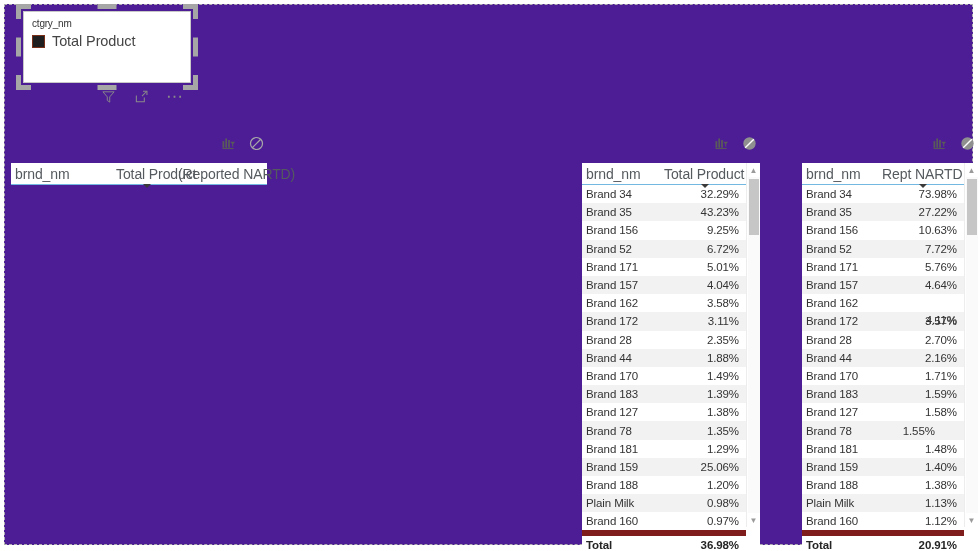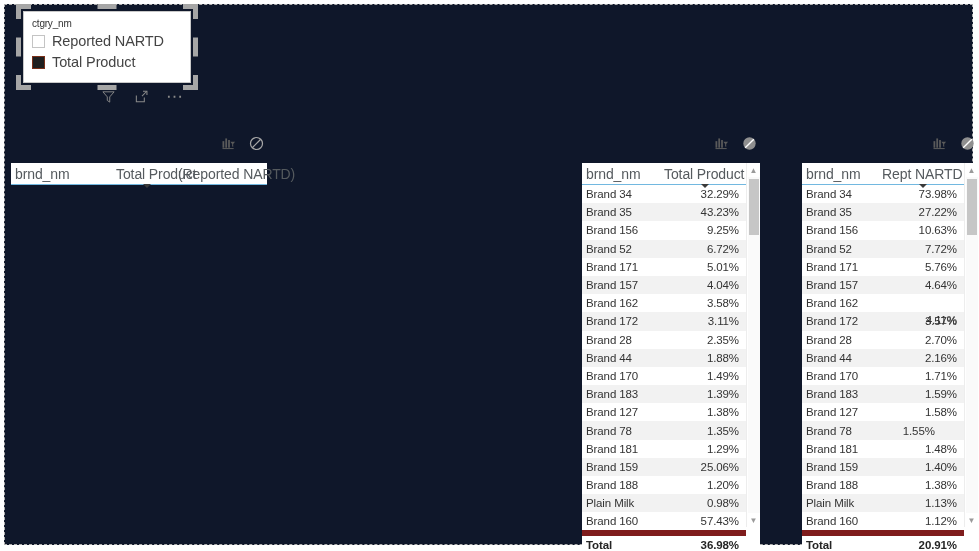--- a/index.html
+++ b/index.html
@@ -16,21 +16,21 @@
   }
 
   #page-canvas {
     position: absolute;
     left: 4px;
     top: 4px;
     width: 969px;
     height: 541px;
     border: 1px dashed #b0b0b0;
     box-sizing: border-box;
-    background: #0f172a;
+    background: #4c1d95;
   }
 
   
   #slicer-visual {
     position: absolute;
     left: 18px;
     top: 6px;
     width: 168px;
     height: 72px;
   }
@@ -259,24 +259,20 @@
       <div class="sel-handle h-corner-h" style="left:0;bottom:0;"></div>
       <div class="sel-handle h-corner-v" style="left:0;bottom:0;"></div>
       <div class="sel-handle h-mid-h" style="left:50%;transform:translateX(-50%);bottom:0;"></div>
       <div class="sel-handle h-corner-h" style="right:0;bottom:0;"></div>
       <div class="sel-handle h-corner-v" style="right:0;bottom:0;"></div>
     </div>
 
     <div id="slicer-body">
       <div class="slicer-title">ctgry_nm</div>
 
-      <div class="slicer-row">
-        <span class="slicer-box unchecked"></span>
-        <span class="slicer-label">Reported NARTD</span>
-      </div>
 
       <div class="slicer-row">
         <span class="slicer-box checked"></span>
         <span class="slicer-label">Total Product</span>
       </div>
     </div>
   </div>
 
   <div id="slicer-footer">
     <span class="vis-icon">
@@ -420,21 +416,21 @@
         <div class="trow">
           <div class="td-name" style="width: 82px;">Brand 188</div>
           <div class="td-val" style="width: 82px;">1.20%</div>
         </div>
         <div class="trow alt">
           <div class="td-name" style="width: 82px;">Plain Milk</div>
           <div class="td-val" style="width: 82px;">0.98%</div>
         </div>
         <div class="trow">
           <div class="td-name" style="width: 82px;">Brand 160</div>
-          <div class="td-val" style="width: 82px;">57.43%</div>
+          <div class="td-val" style="width: 82px;">0.97%</div>
         </div>
       </div>
 
     <div class="total-row" style="width:164px;">
       <div class="td-name" style="width:82px;">Total</div>
       <div class="td-val" style="width:82px;">36.98%</div>
     </div>
 
     <div class="vscroll" style="height:364px;">
       <div class="vscroll-arrow up">▲</div>

